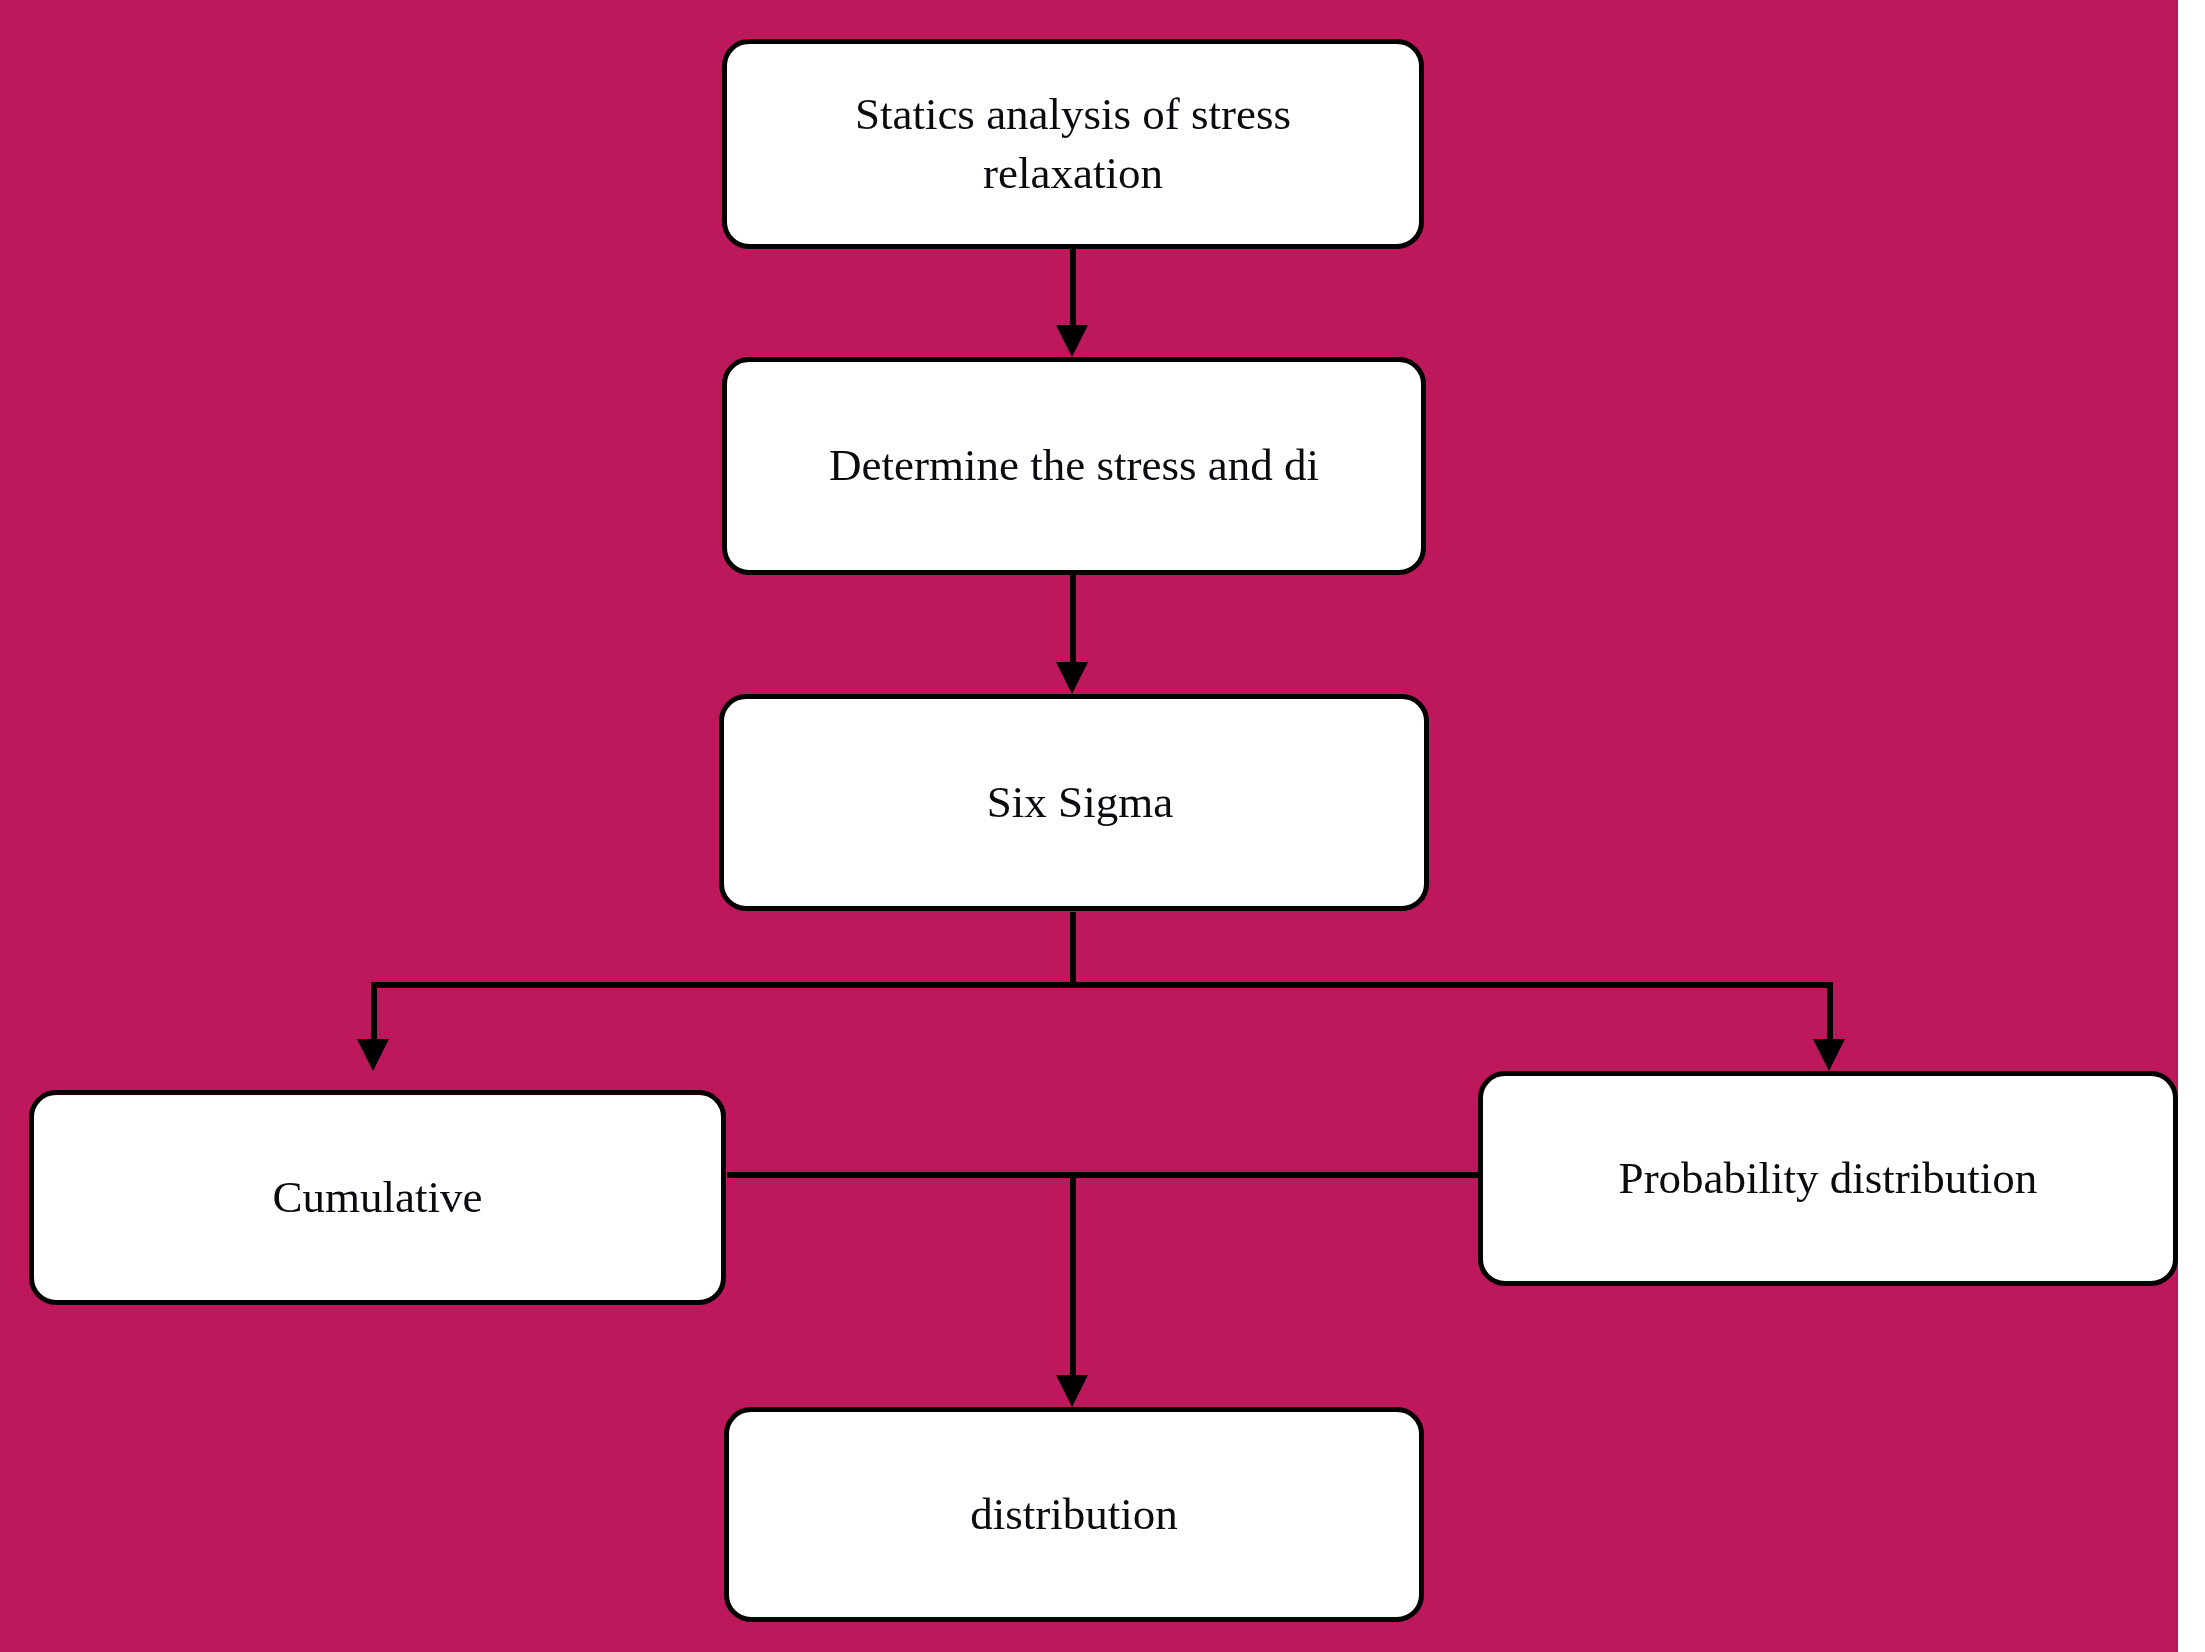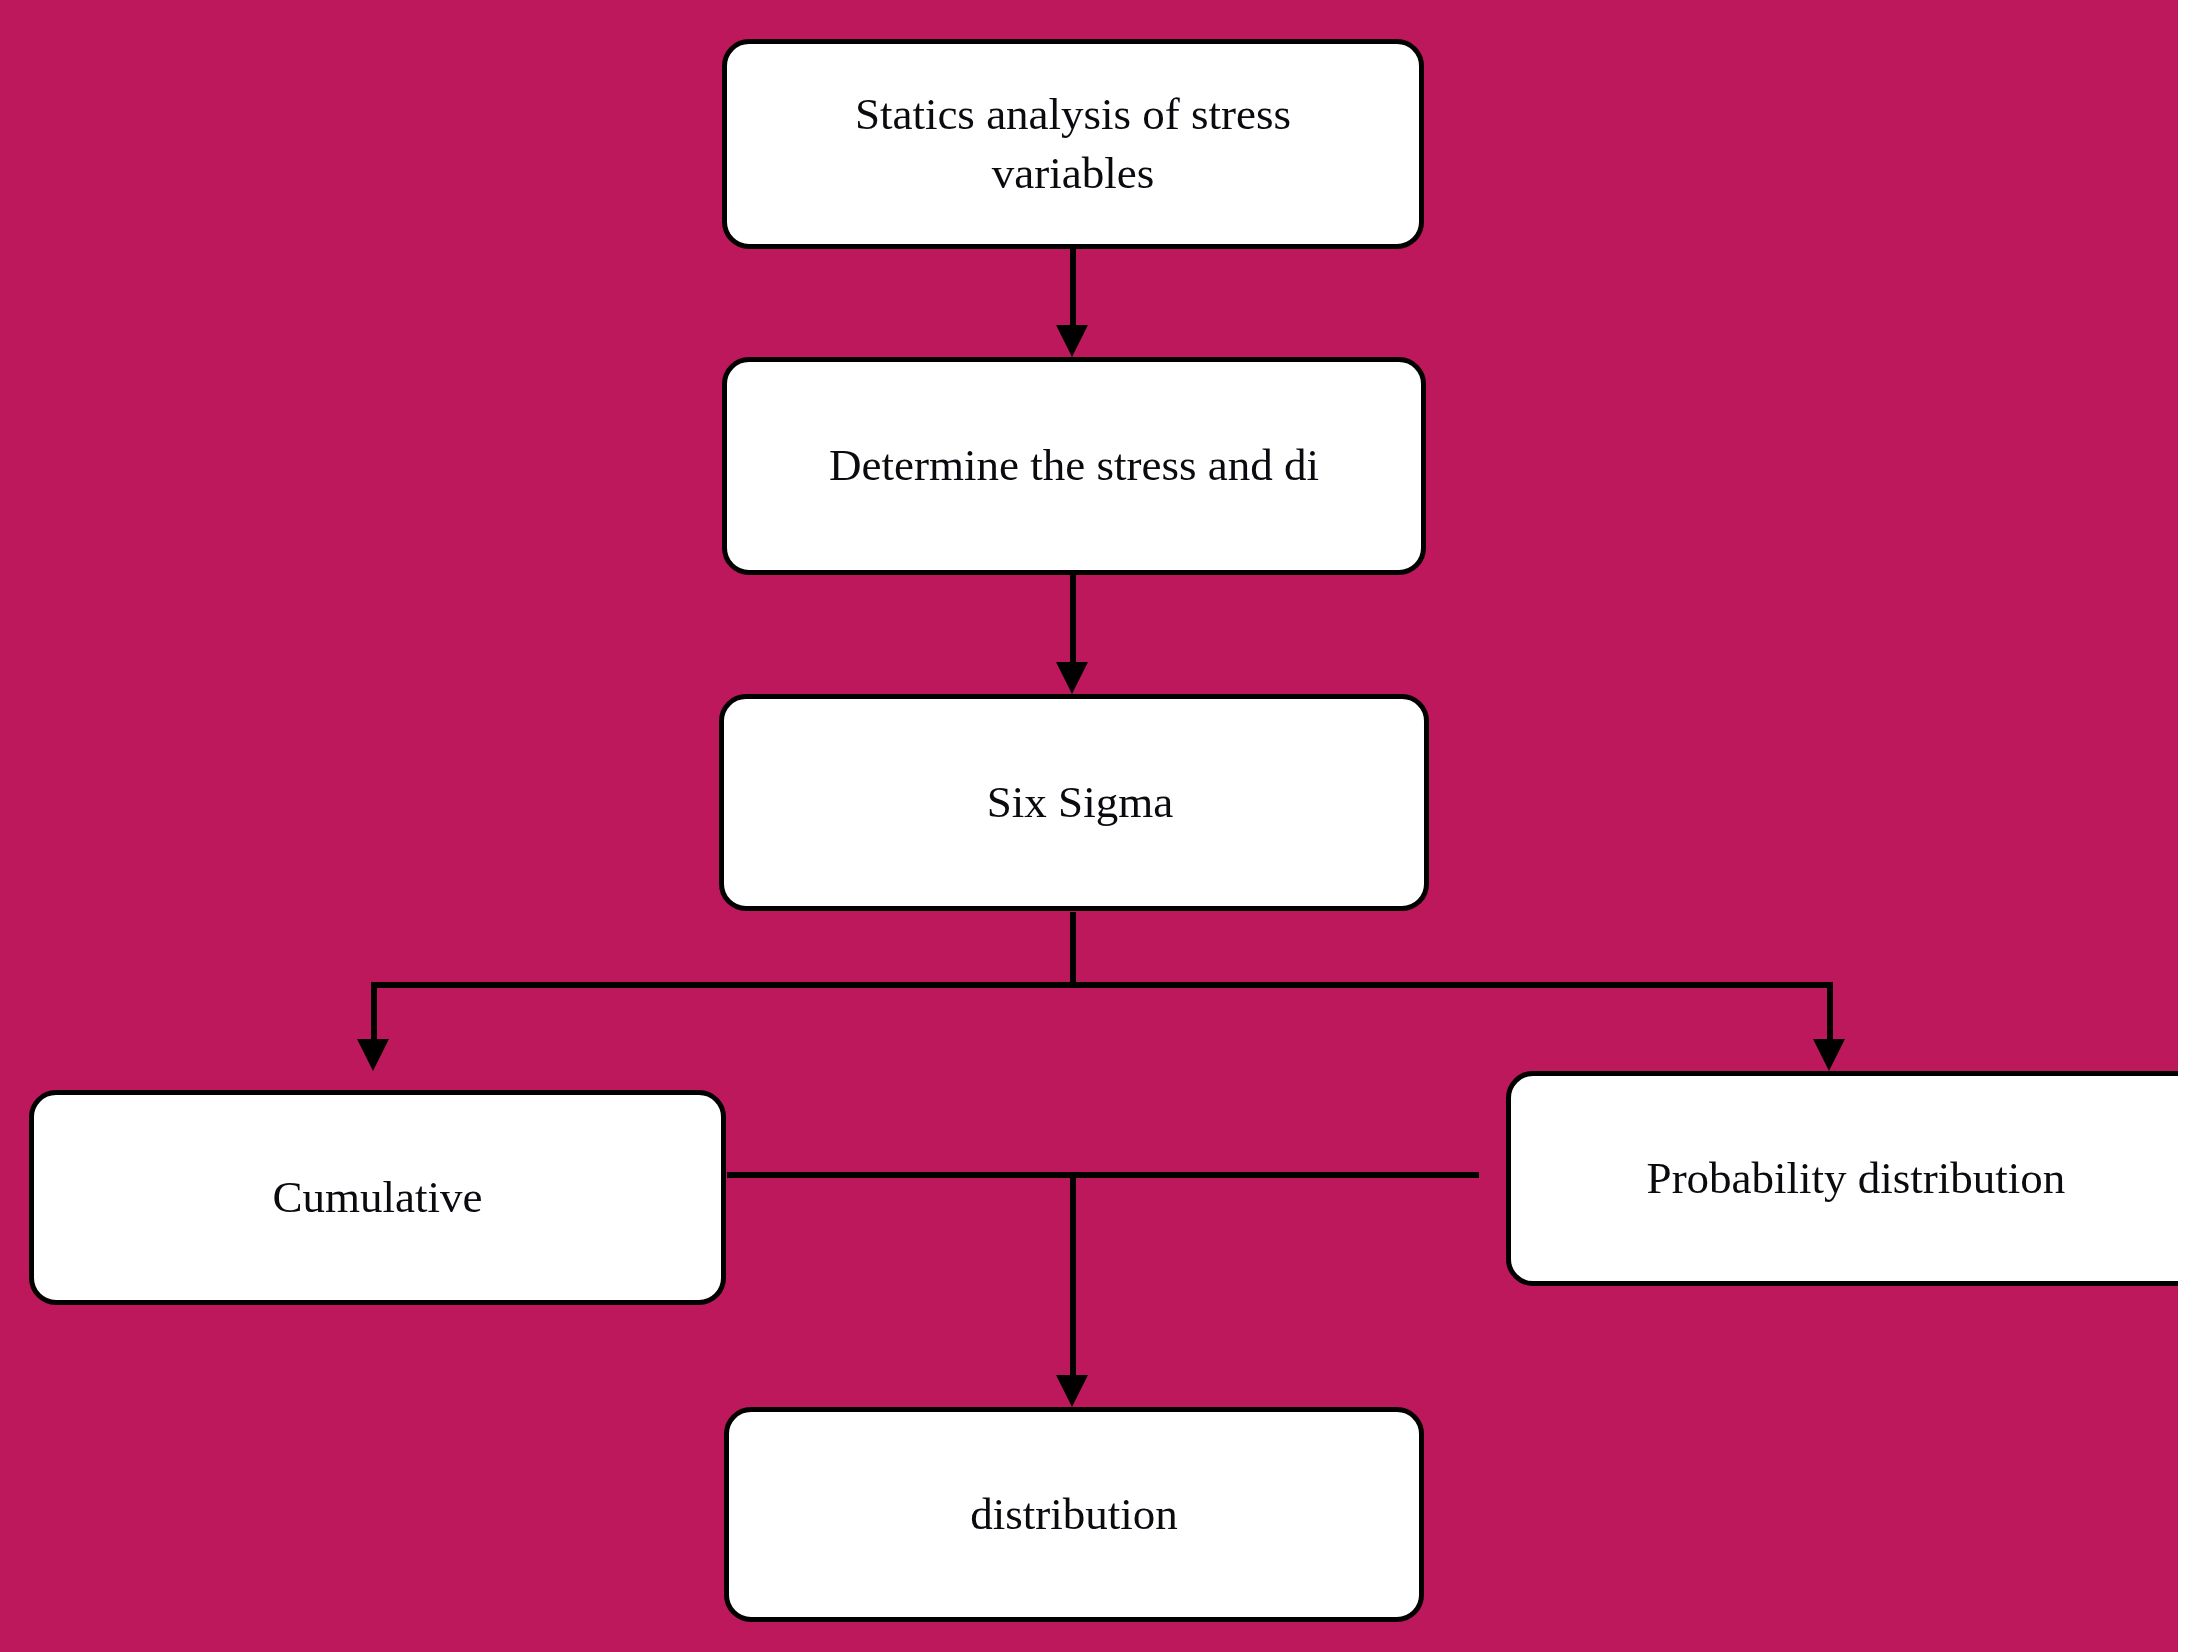--- a/index.html
+++ b/index.html
@@ -49,21 +49,21 @@
     border-top: 32px solid #000000;
   }
 </style>
 </head>
 <body>
 
 <div class="canvas">
 
   <div class="node" style="left:722px; top:39px; width:702px; height:210px;">
     <span class="line">Statics analysis of stress</span>
-    <span class="line">variables</span>
+    <span class="line">relaxation</span>
   </div>
 
   <div class="vline" style="left:1070px; top:249px; height:78px;"></div>
   <div class="arrowhead" style="left:1056px; top:325px;"></div>
 
   <div class="node" style="left:722px; top:357px; width:704px; height:218px;">
     <span class="line">Determine the stress and di</span>
   </div>
 
   <div class="vline" style="left:1070px; top:575px; height:88px;"></div>
@@ -80,21 +80,21 @@
   <div class="vline" style="left:371px; top:982px; height:57px;"></div>
   <div class="arrowhead" style="left:357px; top:1039px;"></div>
 
   <div class="vline" style="left:1827px; top:982px; height:57px;"></div>
   <div class="arrowhead" style="left:1813px; top:1039px;"></div>
 
   <div class="node" style="left:29px; top:1090px; width:697px; height:215px;">
     <span class="line">Cumulative</span>
   </div>
 
-  <div class="node" style="left:1478px; top:1071px; width:700px; height:215px;margin-left:28px;">
+  <div class="node" style="left:1478px; top:1071px; width:700px; height:215px;">
     <span class="line">Probability distribution</span>
   </div>
 
   <div class="hline" style="left:727px; top:1172px; width:752px;"></div>
 
   <div class="vline" style="left:1070px; top:1172px; height:203px;"></div>
   <div class="arrowhead" style="left:1056px; top:1375px;"></div>
 
   <div class="node" style="left:724px; top:1407px; width:700px; height:215px;">
     <span class="line">distribution</span>

